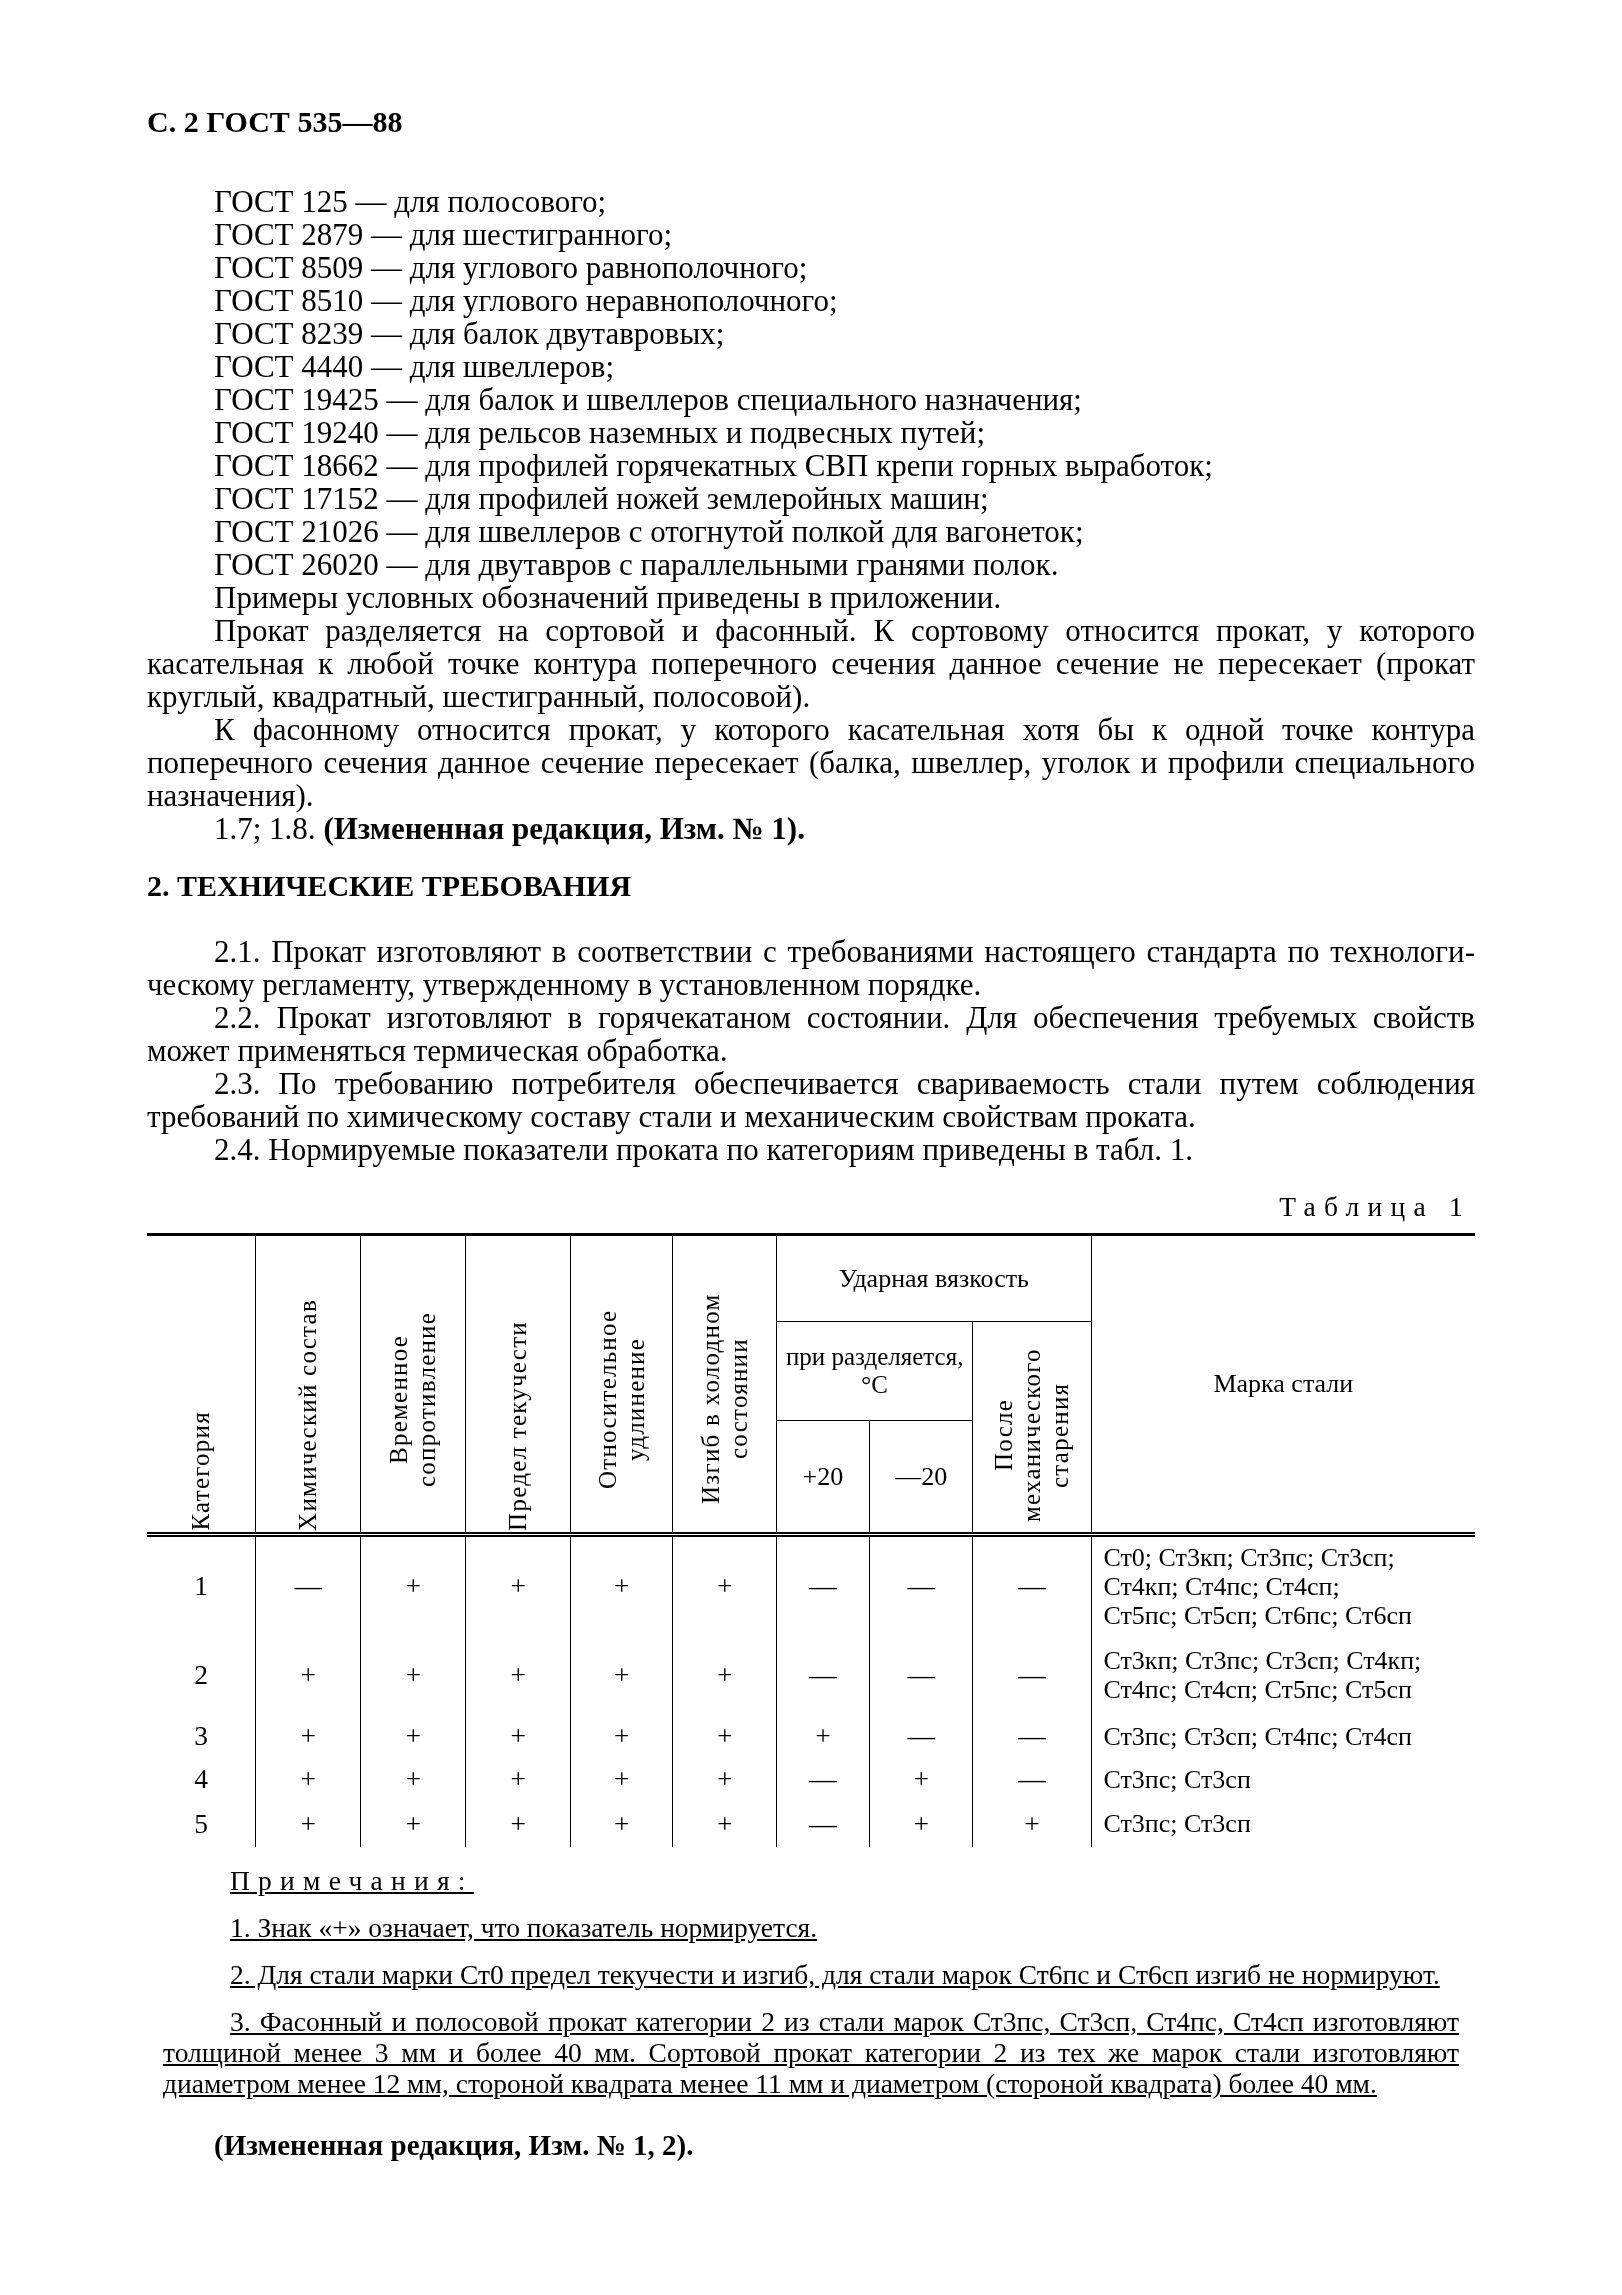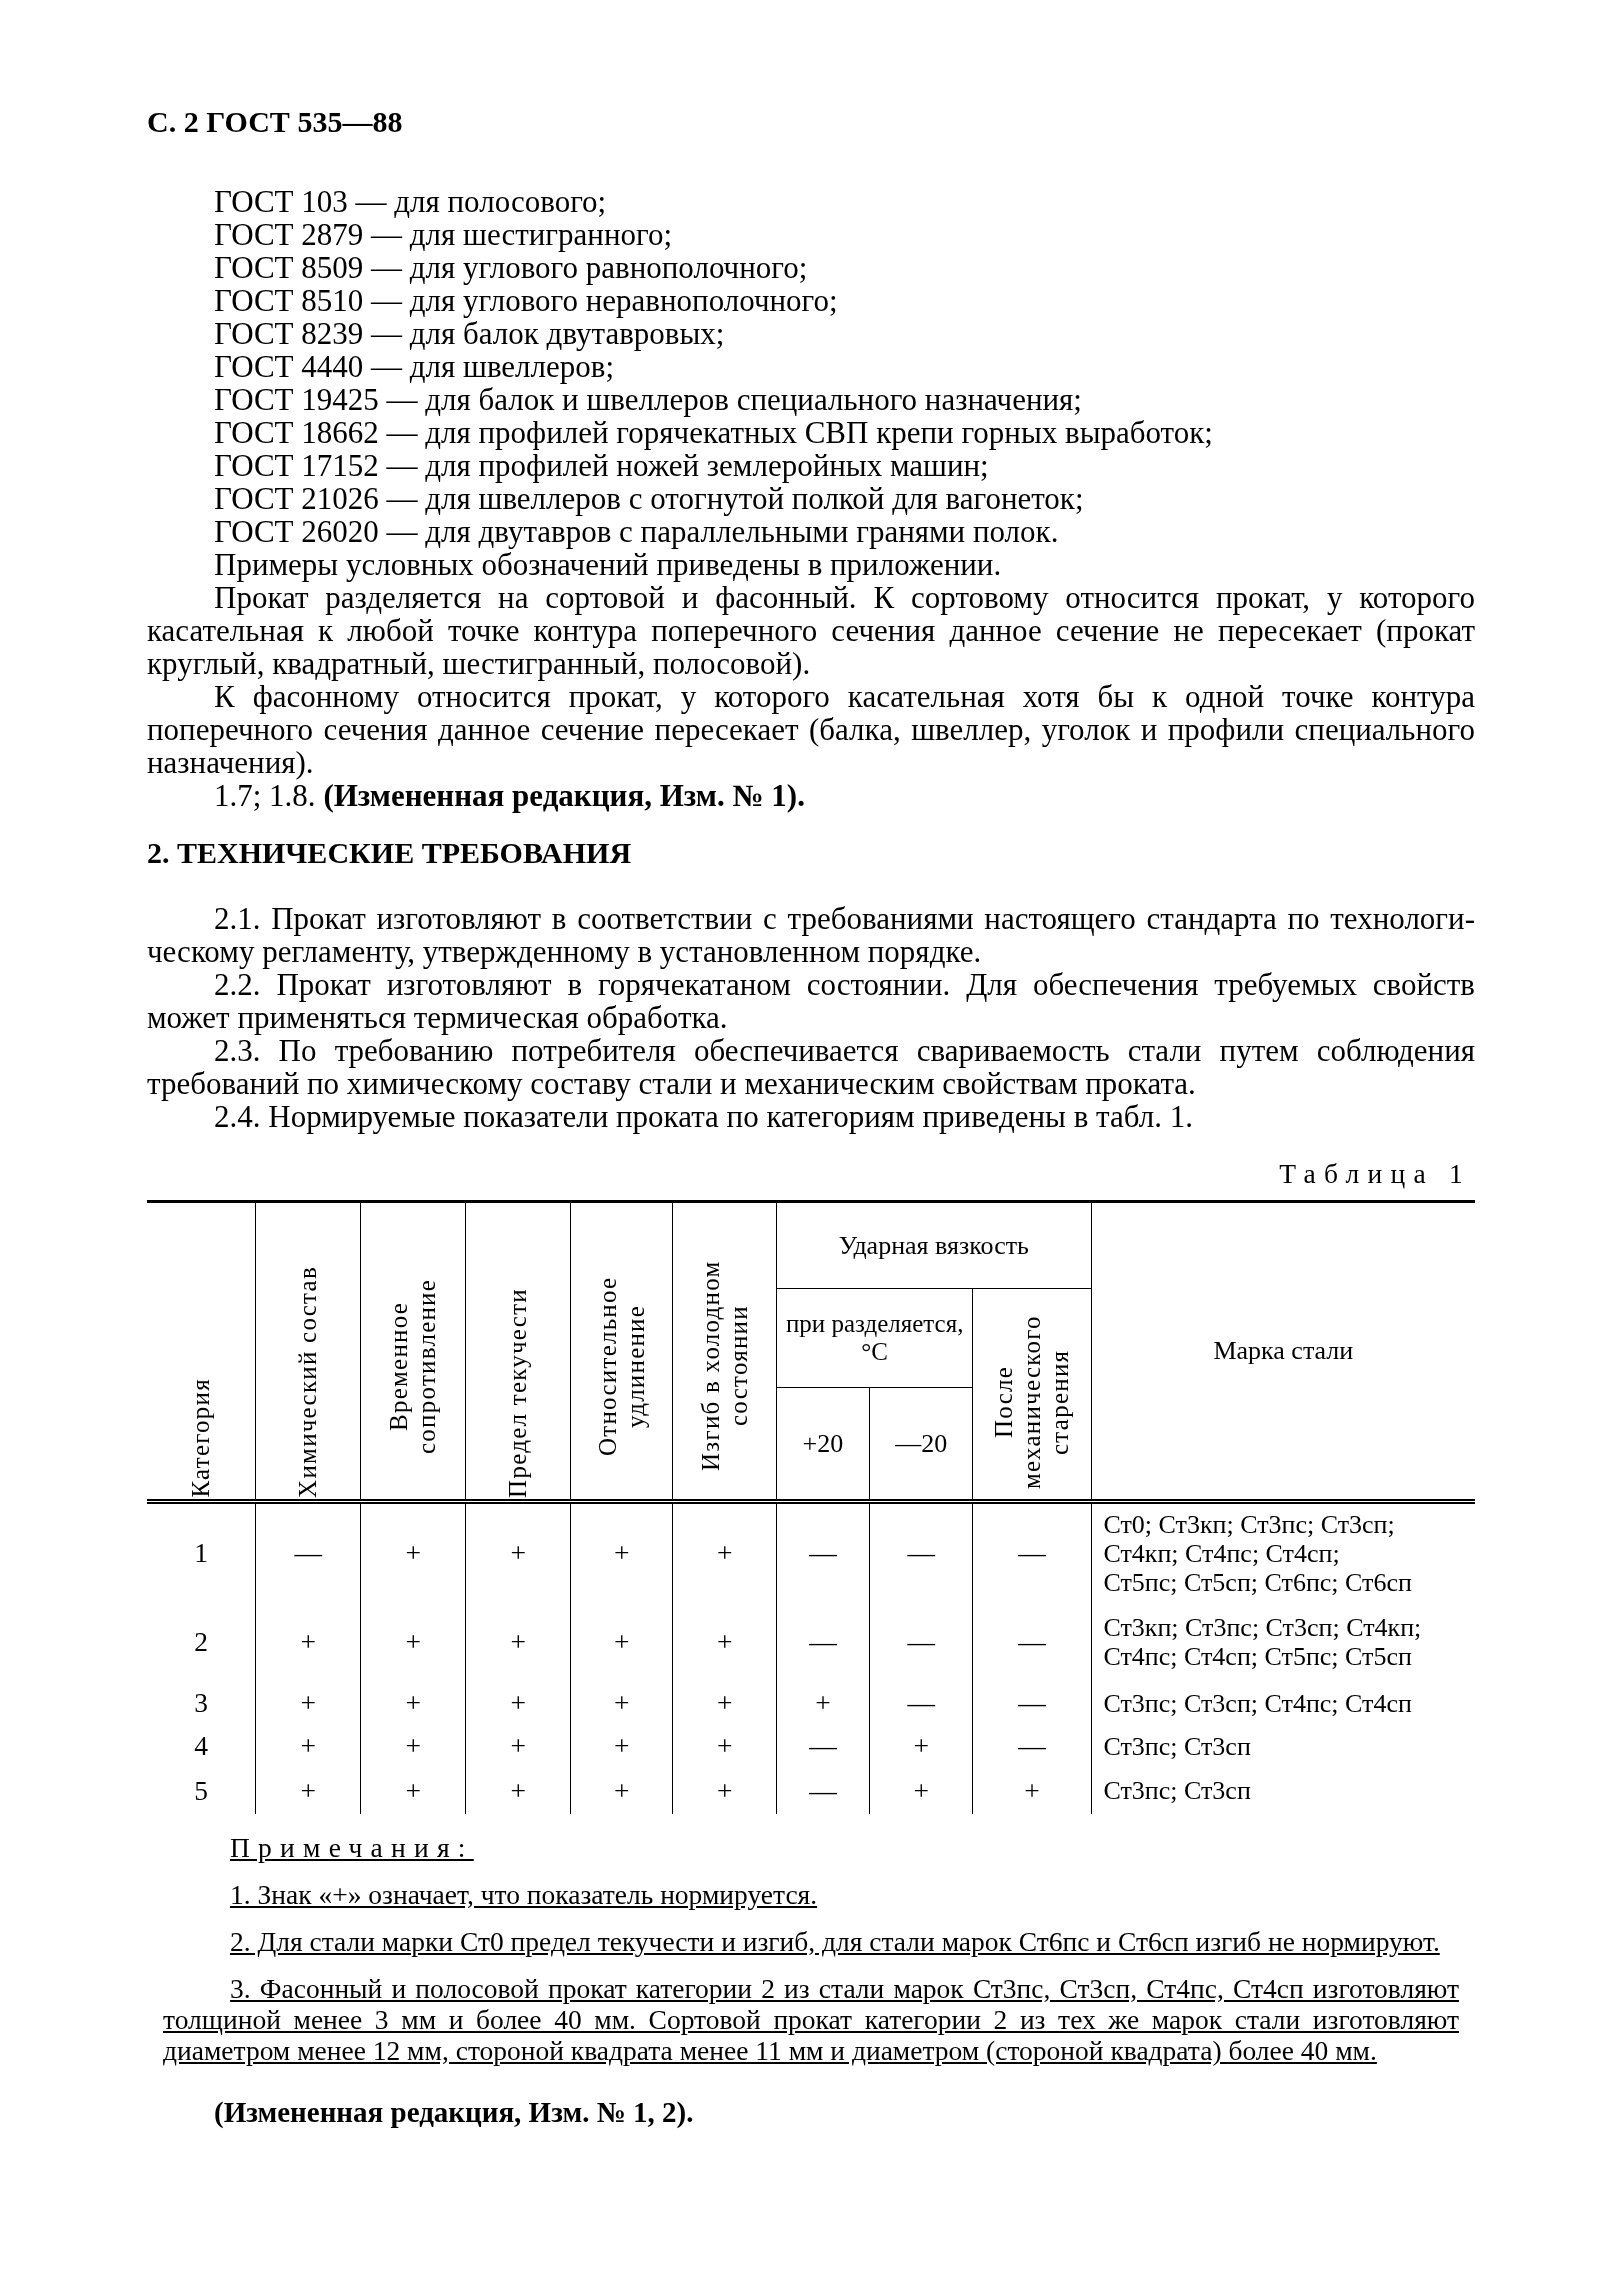--- a/index.html
+++ b/index.html
@@ -157,27 +157,28 @@
   }
 </style>
 </head>
 <body>
 
 <div class="sheet">
 
   <div class="page-header">С. 2 ГОСТ 535—88</div>
 
   <ul class="gost-list">
-    <li>ГОСТ 103 — для полосового;</li>
+    <li>ГОСТ 125 — для полосового;</li>
     <li>ГОСТ 2879 — для шестигранного;</li>
     <li>ГОСТ 8509 — для углового равнополочного;</li>
     <li>ГОСТ 8510 — для углового неравнополочного;</li>
     <li>ГОСТ 8239 — для балок двутавровых;</li>
     <li>ГОСТ 4440 — для швеллеров;</li>
     <li>ГОСТ 19425 — для балок и швеллеров специального назначения;</li>
+    <li>ГОСТ 19240 — для рельсов наземных и подвесных путей;</li>
     <li>ГОСТ 18662 — для профилей горячекатных СВП крепи горных выработок;</li>
     <li>ГОСТ 17152 — для профилей ножей землеройных машин;</li>
     <li>ГОСТ 21026 — для швеллеров с отогнутой полкой для вагонеток;</li>
     <li>ГОСТ 26020 — для двутавров с параллельными гранями полок.</li>
   </ul>
 
   <p class="para">Примеры условных обозначений приведены в приложении.</p>
   <p class="para">Прокат разделяется на сортовой и фасонный. К сортовому относится прокат, у которого касательная к любой точке контура поперечного сечения данное сечение не пересекает (прокат круглый, квадратный, шестигранный, полосовой).</p>
   <p class="para">К фасонному относится прокат, у которого касательная хотя бы к одной точке контура поперечного сечения данное сечение пересекает (балка, швеллер, уголок и профили специального назначения).</p>
   <p class="para amendment-line"><span>1.7; 1.8. </span><span class="bold">(Измененная редакция, Изм. № 1).</span></p>

